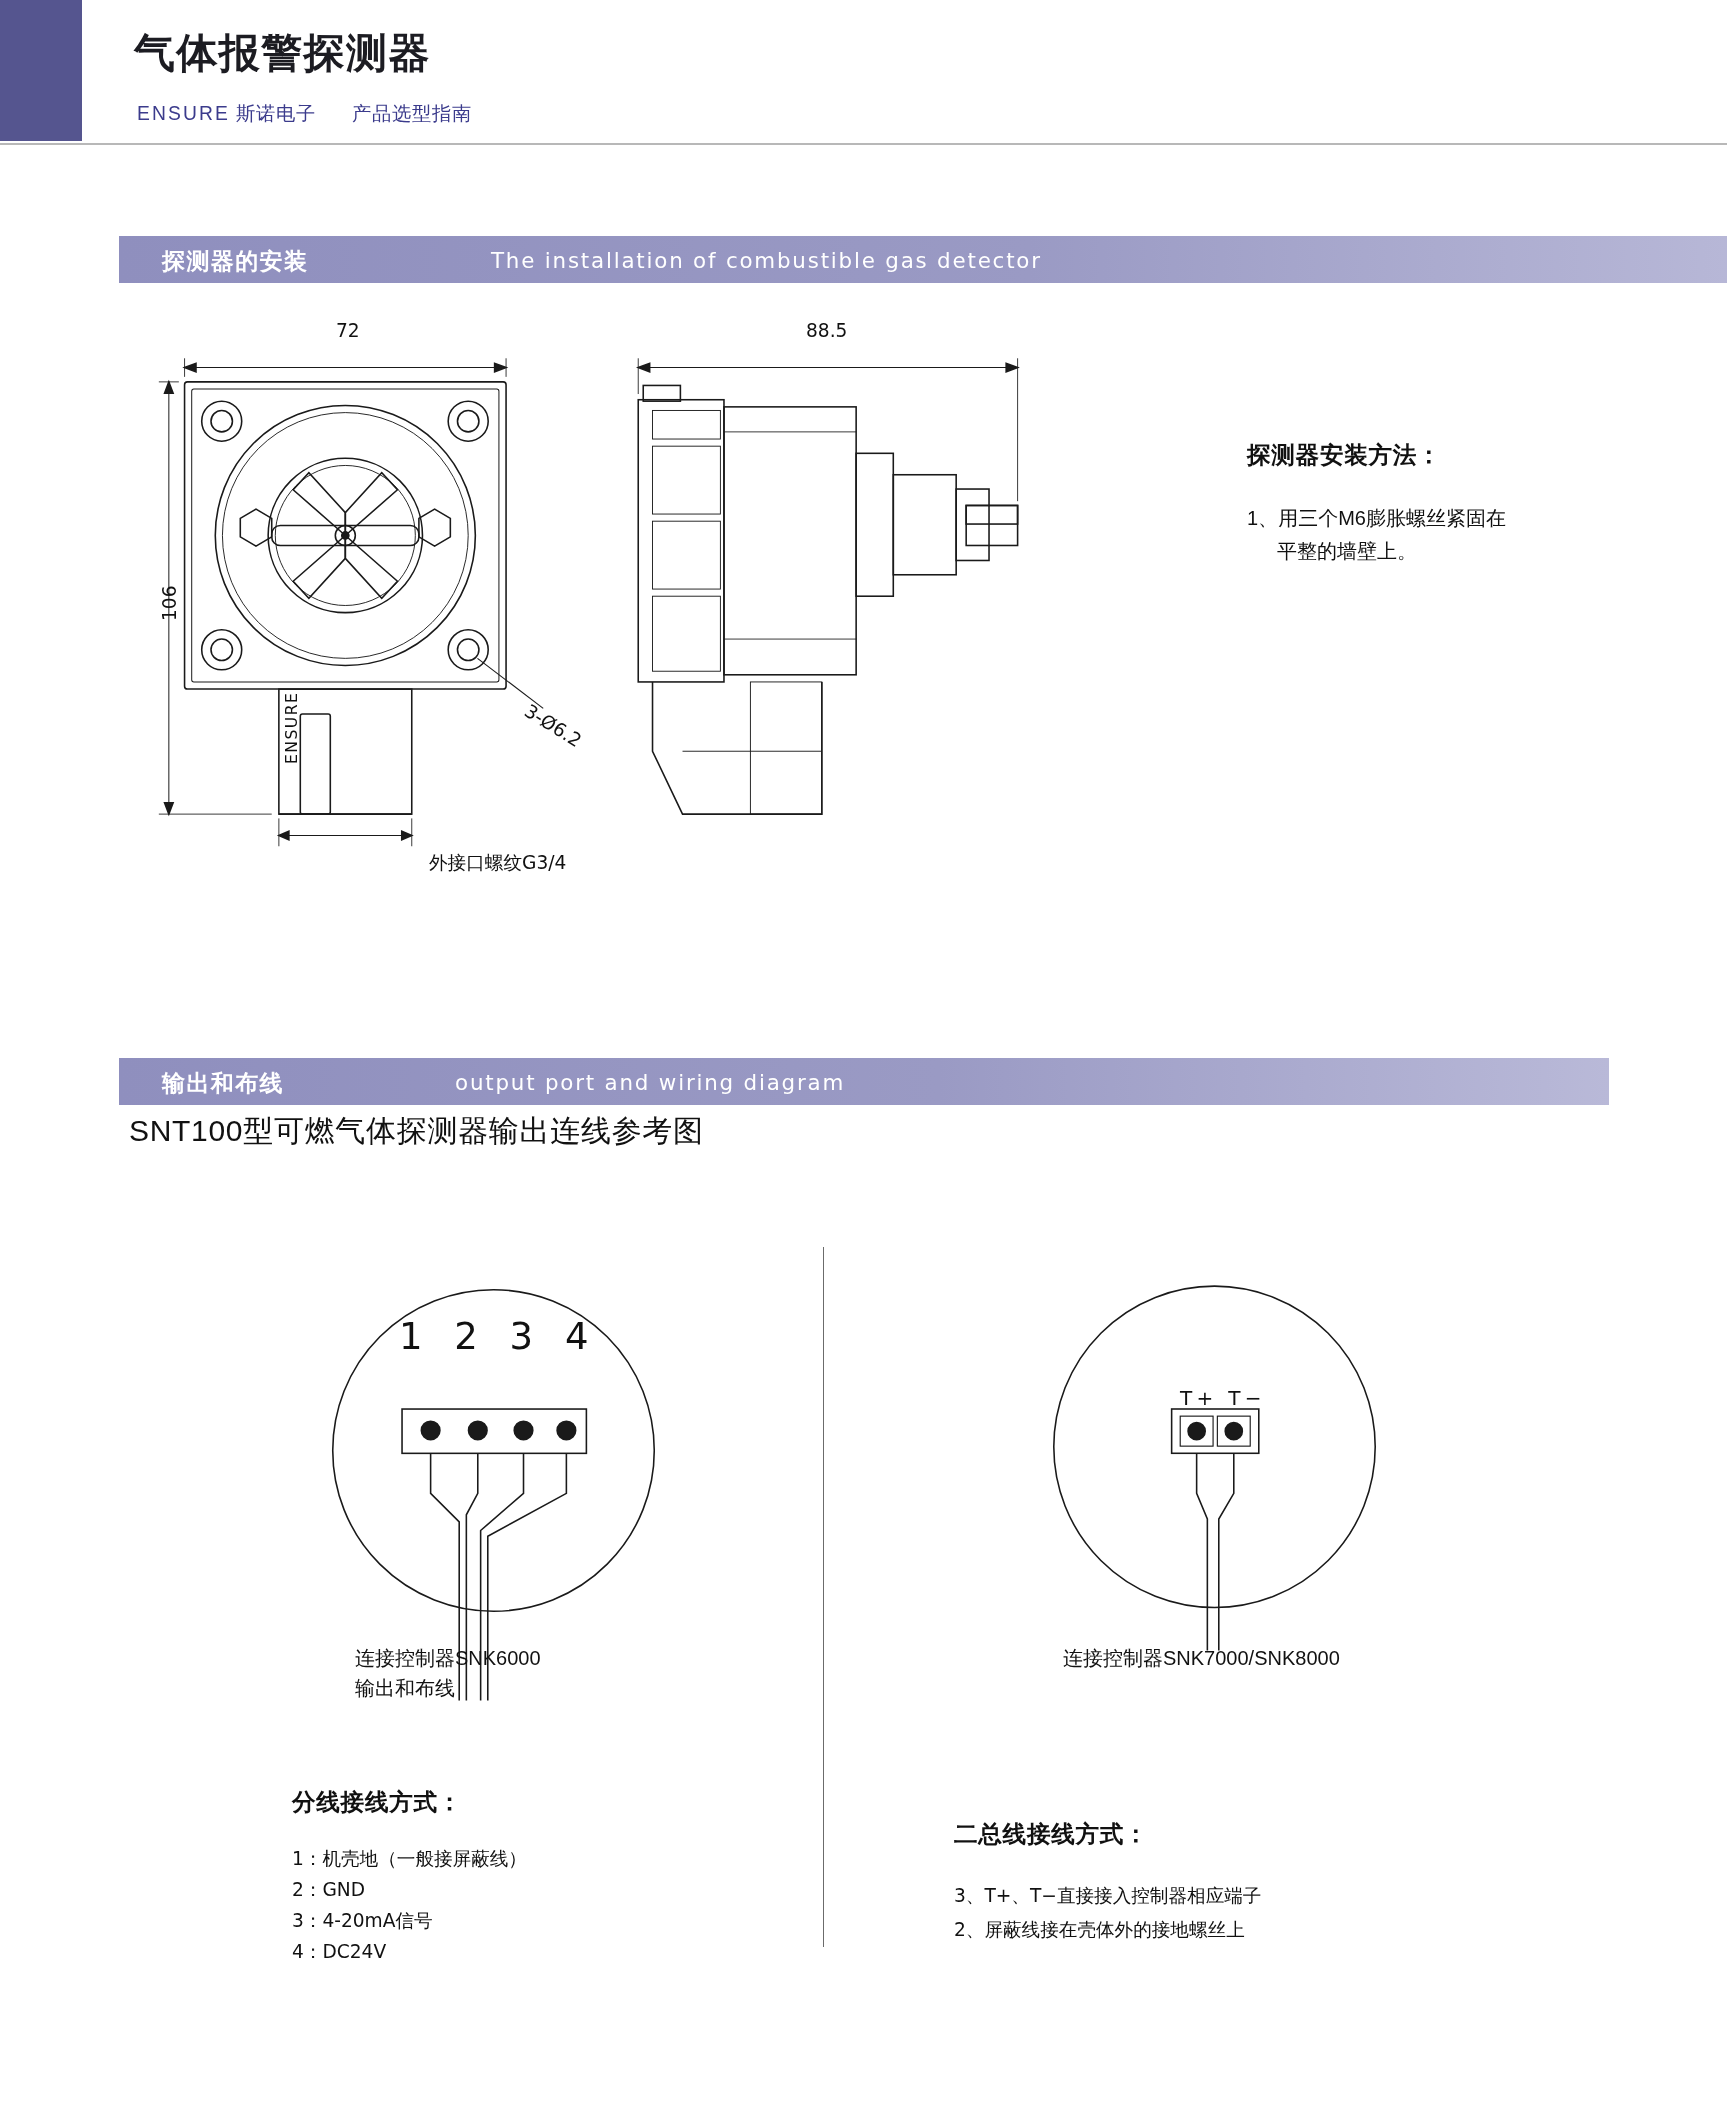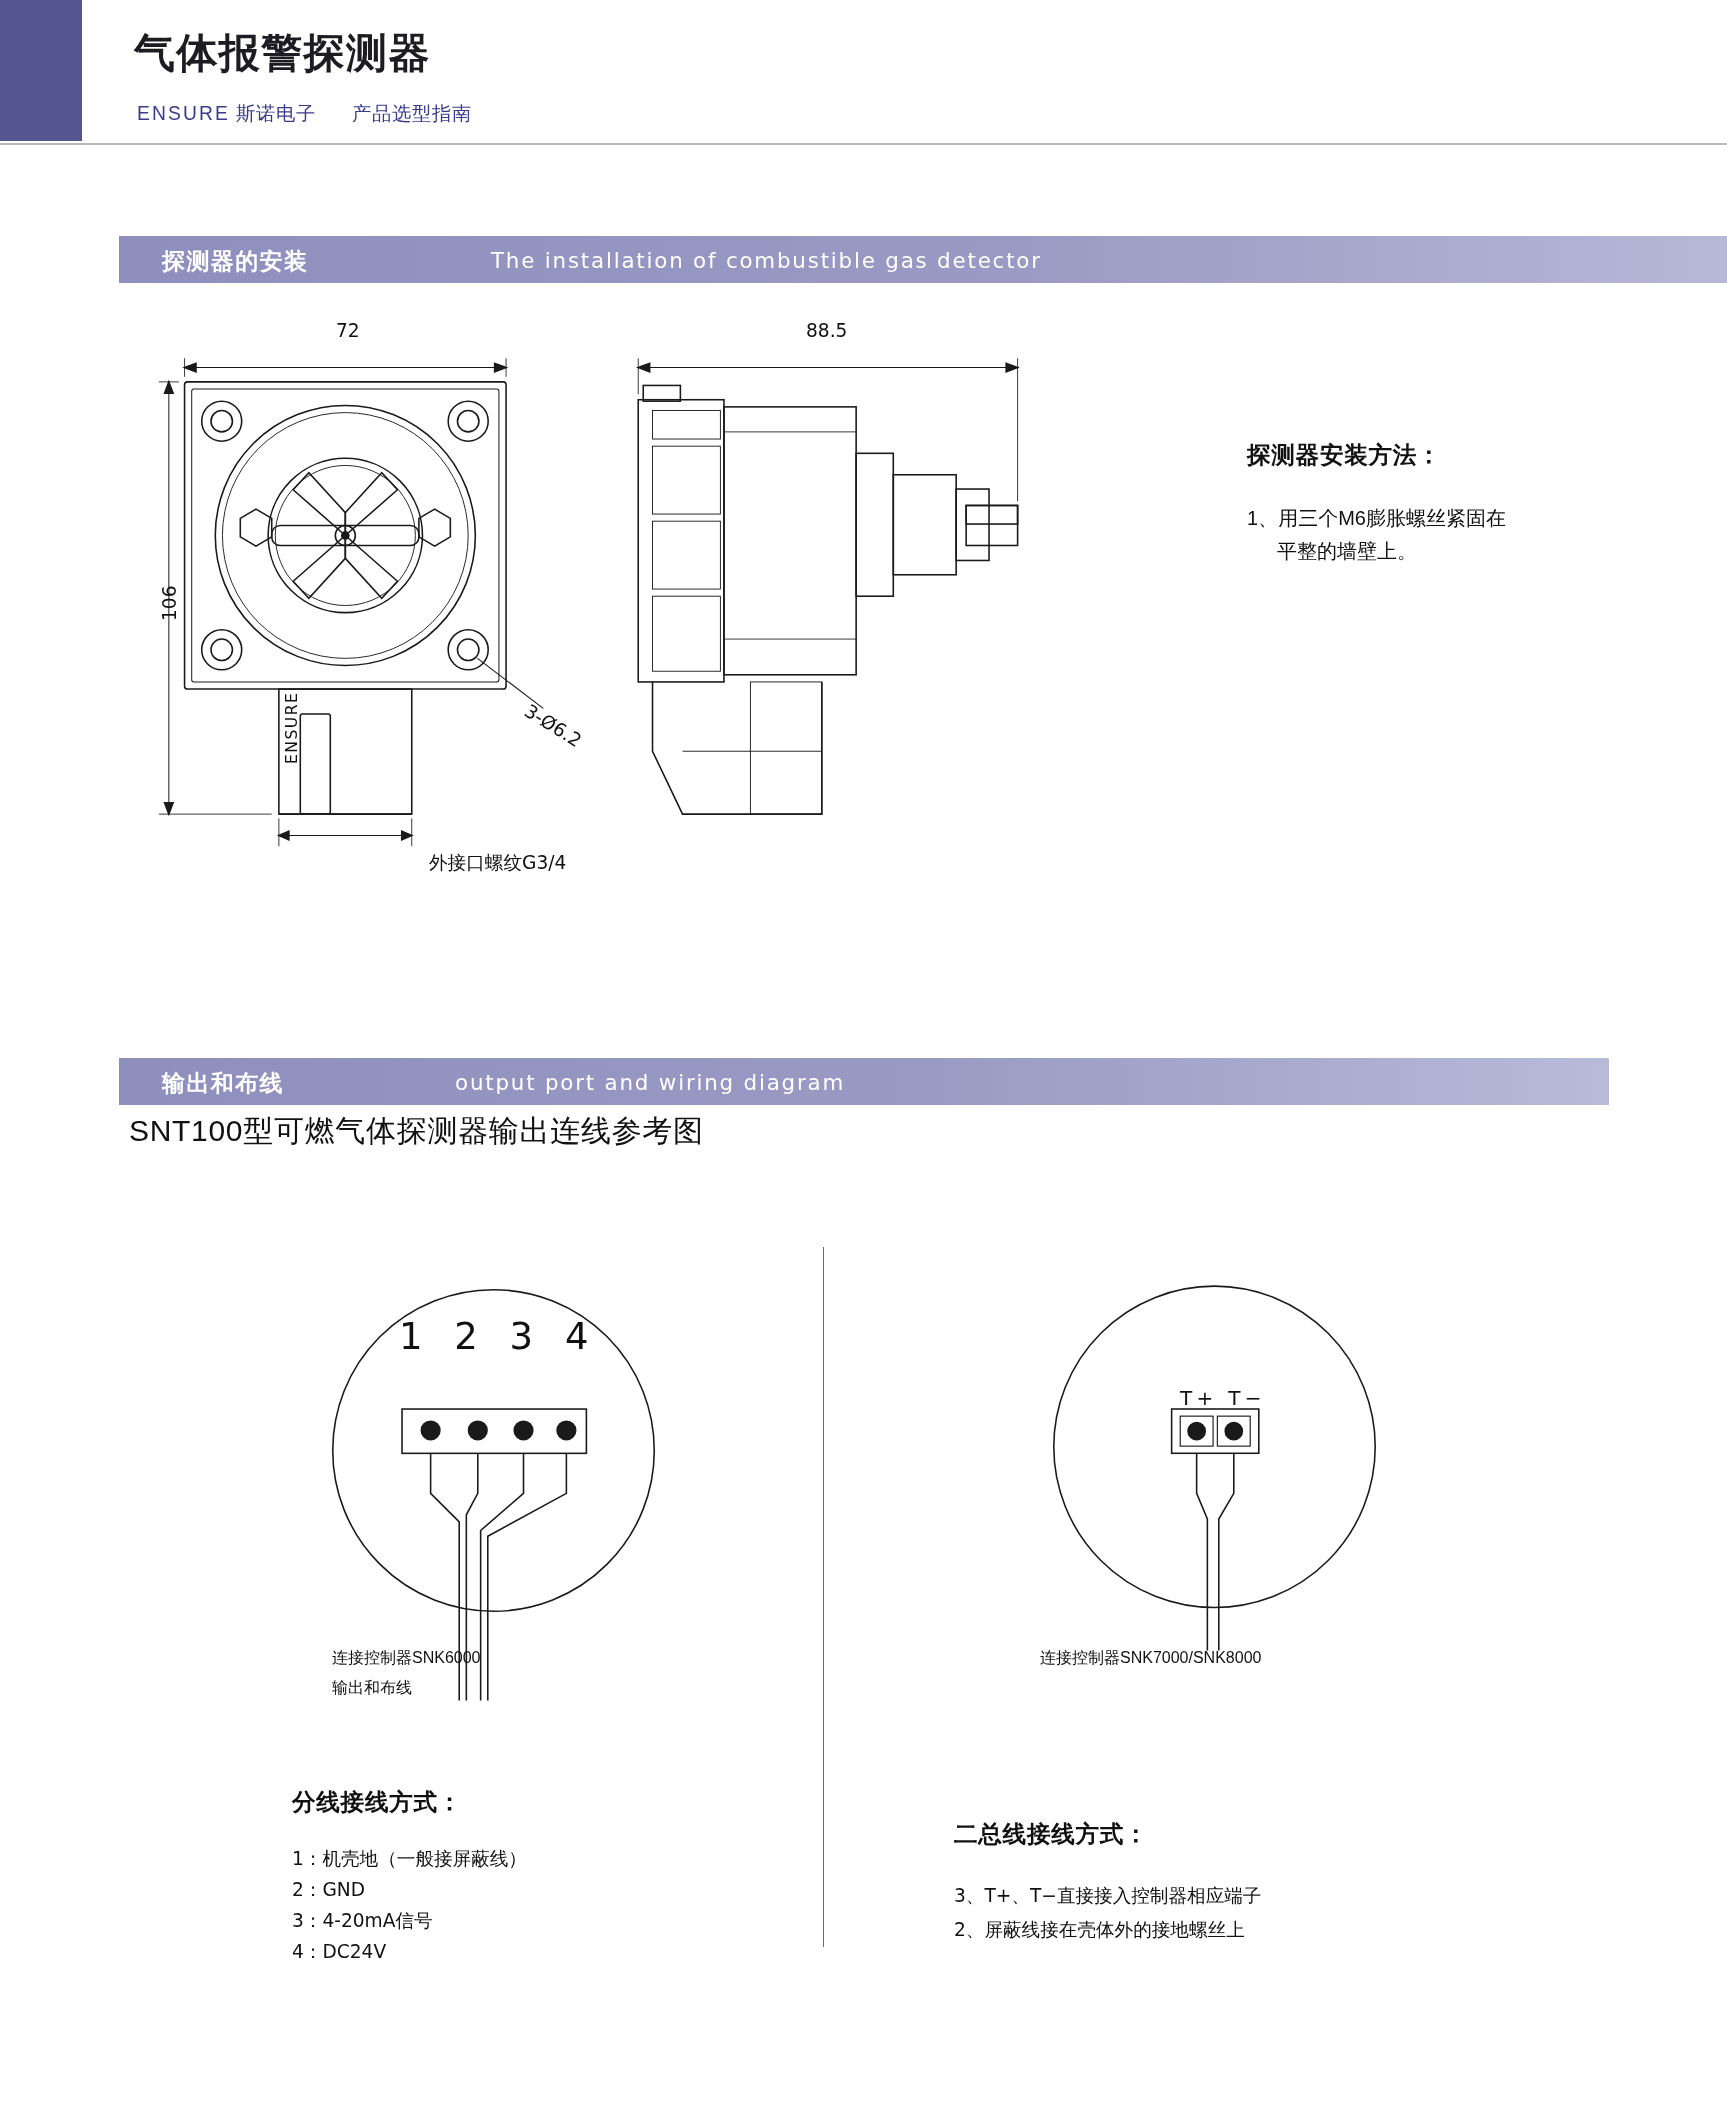--- a/index.html
+++ b/index.html
@@ -147,23 +147,24 @@
     left: 129px;
     top: 1111px;
     font-size: 30px;
     color: #111;
     letter-spacing: 0.7px;
   }
 
   
   .wire-caption {
     position: absolute;
-    font-size: 16px;
+    font-size: 20px;
     line-height: 30px;
     color: #111;
+    margin-left: 23px;
   }
   .wire-heading {
     position: absolute;
     font-size: 23.6px;
     font-weight: bold;
     color: #111;
     letter-spacing: 0.7px;
   }
   .wire-list {
     position: absolute;

